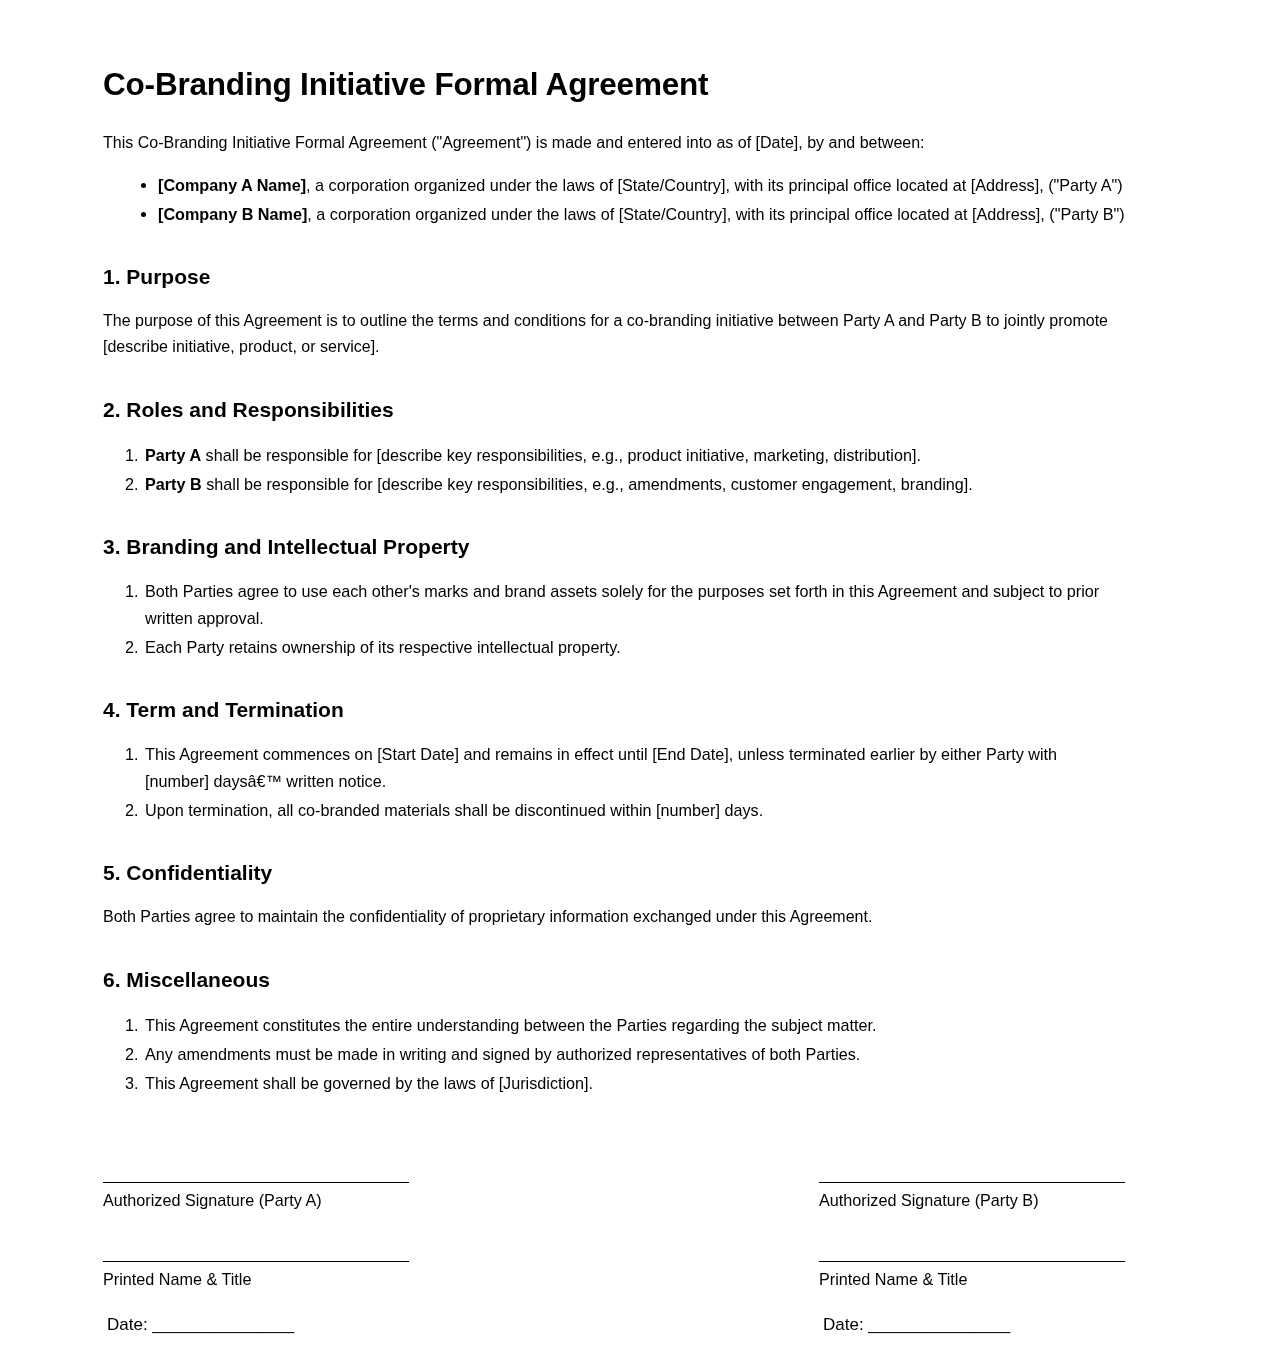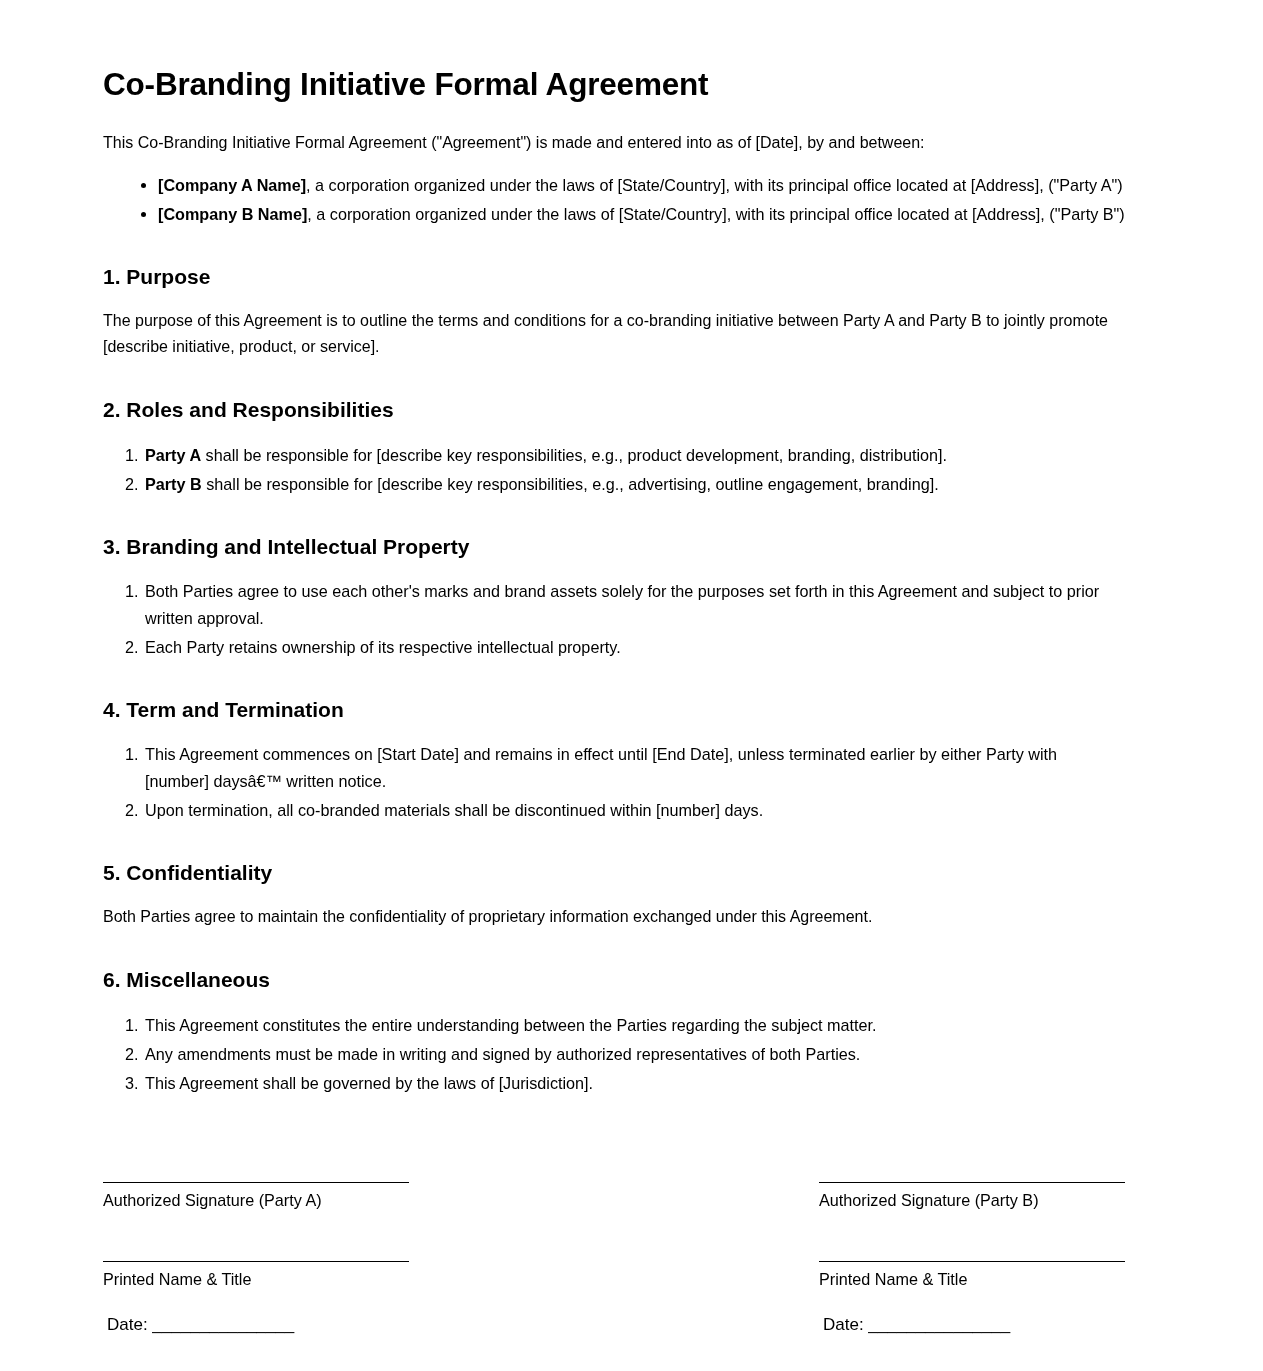--- a/index.html
+++ b/index.html
@@ -114,22 +114,22 @@
   <ul class="party-list">
     <li><span class="bold">[Company A Name]</span><span>, a corporation organized under the laws of [State/Country], with its principal office located at [Address], ("Party A")</span></li>
     <li><span class="bold">[Company B Name]</span><span>, a corporation organized under the laws of [State/Country], with its principal office located at [Address], ("Party B")</span></li>
   </ul>
 
   <h2 class="section-heading">1. Purpose</h2>
   <p class="body-text">The purpose of this Agreement is to outline the terms and conditions for a co-branding initiative between Party A and Party B to jointly promote [describe initiative, product, or service].</p>
 
   <h2 class="section-heading">2. Roles and Responsibilities</h2>
   <ol class="num-list">
-    <li><span class="bold">Party A</span><span> shall be responsible for [describe key responsibilities, e.g., product development, branding, distribution].</span></li>
-    <li><span class="bold">Party B</span><span> shall be responsible for [describe key responsibilities, e.g., advertising, outline engagement, branding].</span></li>
+    <li><span class="bold">Party A</span><span> shall be responsible for [describe key responsibilities, e.g., product initiative, marketing, distribution].</span></li>
+    <li><span class="bold">Party B</span><span> shall be responsible for [describe key responsibilities, e.g., amendments, customer engagement, branding].</span></li>
   </ol>
 
   <h2 class="section-heading">3. Branding and Intellectual Property</h2>
   <ol class="num-list">
     <li><span>Both Parties agree to use each other's marks and brand assets solely for the purposes set forth in this Agreement and subject to prior written approval.</span></li>
     <li><span>Each Party retains ownership of its respective intellectual property.</span></li>
   </ol>
 
   <h2 class="section-heading">4. Term and Termination</h2>
   <ol class="num-list">

